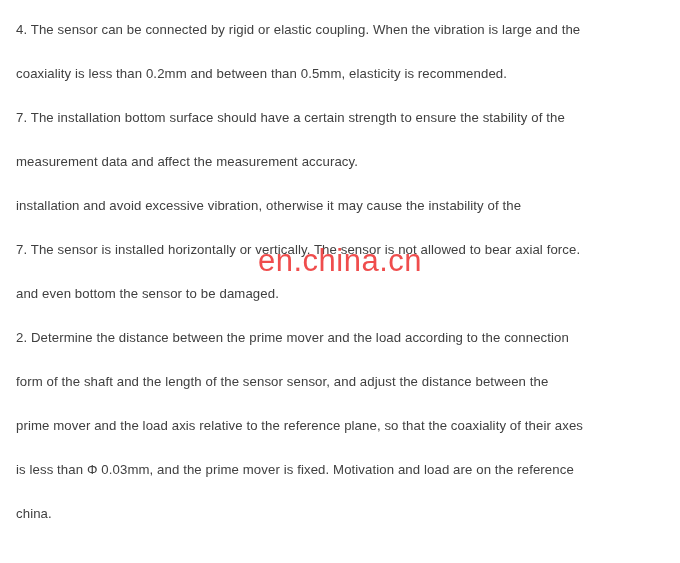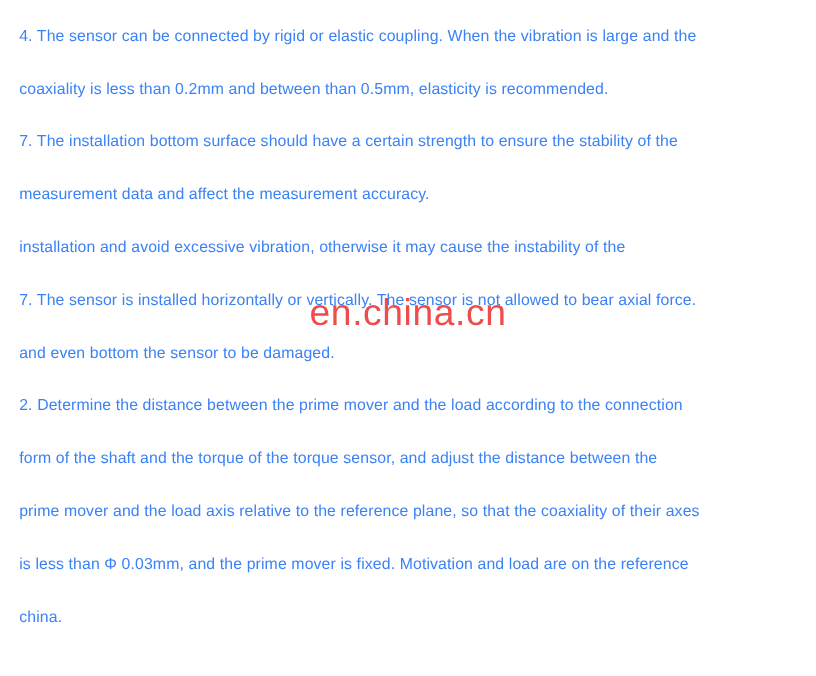--- a/index.html
+++ b/index.html
@@ -21,21 +21,21 @@
     height: 563px;
     box-sizing: border-box;
     padding: 8px 30px 0 16px;
   }
   .para {
     margin: 0;
   }
   .line {
     font-size: 13.2px;
     line-height: 44px;
-    color: #3b82f6;
+    color: #404040;
     white-space: pre-wrap;
     letter-spacing: 0.1px;
   }
   .line.indent {
     text-indent: 0;
   }
   .watermark {
     position: absolute;
     left: 0;
     right: 0;
@@ -59,21 +59,21 @@
   <div class="para">
     <div class="line indent">4. The sensor can be connected by rigid or elastic coupling. When the vibration is large and the</div>
     <div class="line">coaxiality is less than 0.2mm and between than 0.5mm, elasticity is recommended.</div>
     <div class="line indent">7. The installation bottom surface should have a certain strength to ensure the stability of the</div>
     <div class="line">measurement data and affect the measurement accuracy.</div>
     <div class="line">installation and avoid excessive vibration, otherwise it may cause the instability of the</div>
     <div class="line indent">7. The sensor is installed horizontally or vertically. The sensor is not allowed to bear axial force.</div>
     <div class="line"></div>
     <div class="line">and even bottom the sensor to be damaged.</div>
     <div class="line indent">2. Determine the distance between the prime mover and the load according to the connection</div>
-    <div class="line">form of the shaft and the torque of the torque sensor, and adjust the distance between the</div>
+    <div class="line">form of the shaft and the length of the sensor sensor, and adjust the distance between the</div>
     <div class="line">prime mover and the load axis relative to the reference plane, so that the coaxiality of their axes</div>
     <div class="line">is less than Φ 0.03mm, and the prime mover is fixed. Motivation and load are on the reference</div>
     <div class="line">china.</div>
   </div>
 
   <div class="watermark">en.china.cn</div>
 
 </div>
 
 </body></html>

